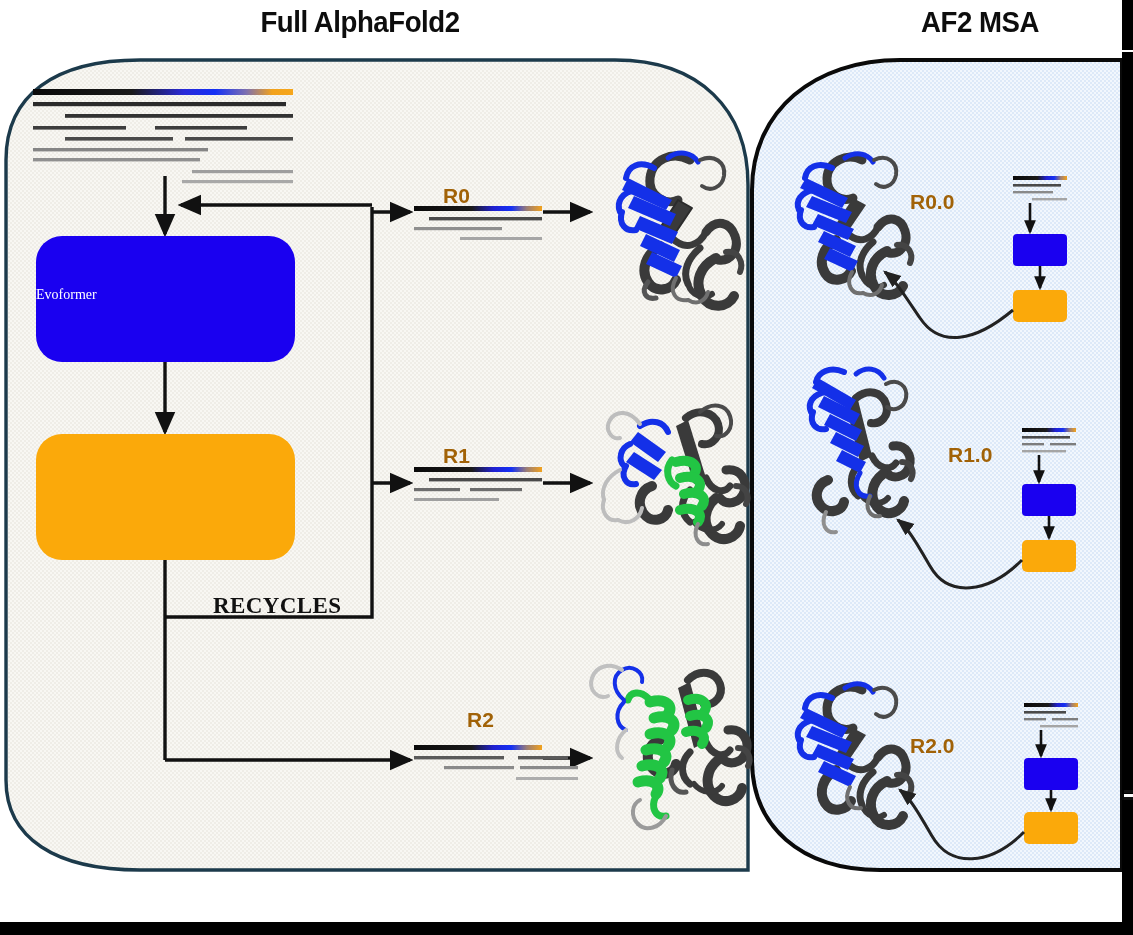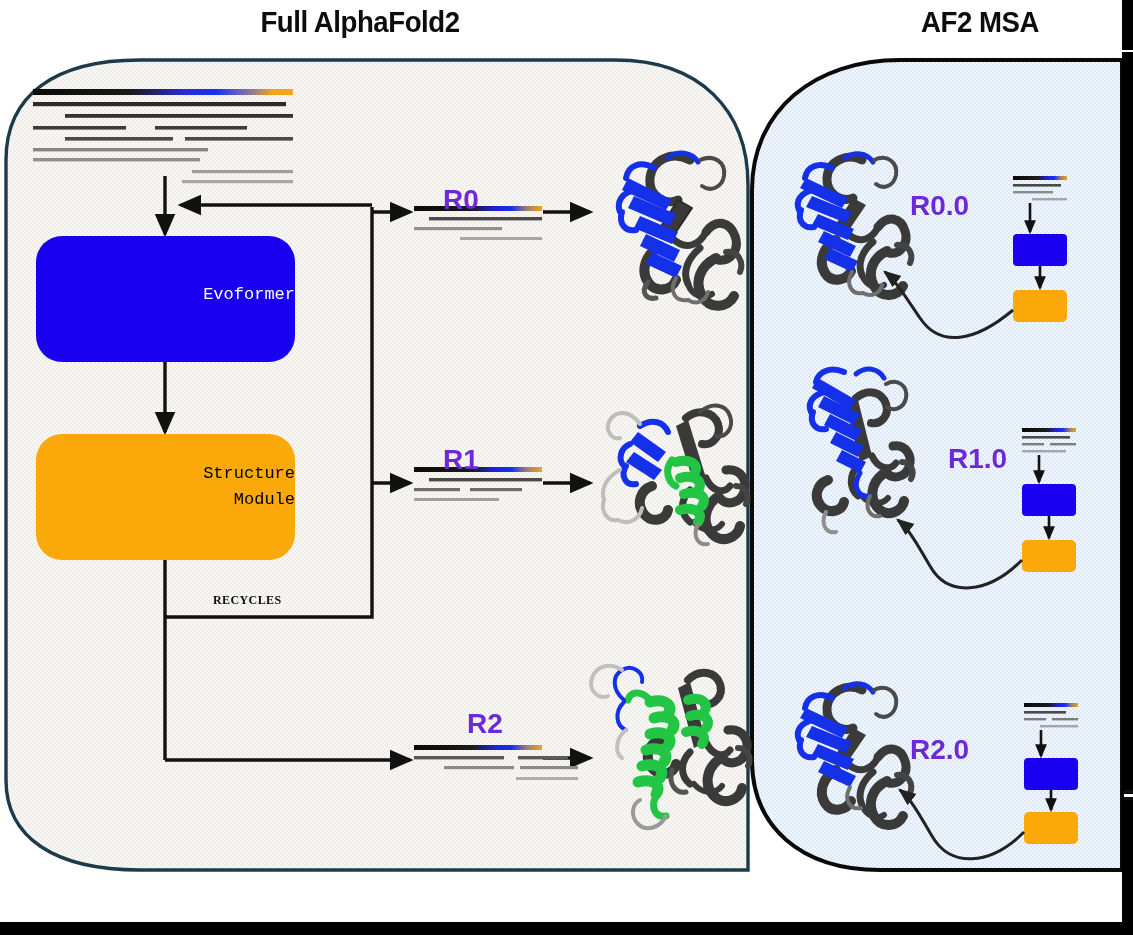--- a/index.html
+++ b/index.html
@@ -17,43 +17,43 @@
     font-family:"Liberation Sans", sans-serif;
     font-weight:bold; font-size:30px; color:#0d0d0d;
     letter-spacing:-0.5px; white-space:nowrap;
     transform:scaleX(0.92); transform-origin:center center;
   }
   #title-full{ left:175px; top:5px; width:370px; }
   #title-msa { left:845px; top:5px; width:270px; }
 
   
   .box-label{
-    position:absolute; text-align:right; white-space:pre-line;
-    font-family:Liberation Mono, monospace;
-    font-size:17px; line-height:26px; pointer-events:none;
+    position:absolute; text-align:left; white-space:pre-line;
+    font-family:Liberation Serif, serif;
+    font-size:14px; line-height:26px; pointer-events:none;
   }
   #lbl-evoformer{ left:36px; top:282px; width:259px; color:#ffffff; }
   #lbl-structure{ left:36px; top:461px; width:259px; color:#000000; }
 
   .round-label{
     position:absolute; text-align:center; white-space:nowrap;
     font-family:"Liberation Sans", sans-serif;
-    font-weight:bold; font-size:28px; color:#6d28d9;
+    font-weight:bold; font-size:21px; color:#a16207;
   }
   #lbl-r0{ left:443px; top:184px; }
   #lbl-r1{ left:443px; top:444px; }
   #lbl-r2{ left:443px; top:708px;margin-left:24px; }
   #lbl-r00{ left:910px; top:190px;border-radius:9px; }
   #lbl-r10{ left:910px; top:443px;margin-left:38px; }
   #lbl-r20{ left:910px; top:718px;margin-top:16px; }
 
   #lbl-recycles{
     position:absolute; left:213px; top:593px;
     font-family:"Liberation Serif", serif;
-    font-weight:bold; font-size:12px; color:#111111;
+    font-weight:bold; font-size:23px; color:#111111;
     letter-spacing:0.4px; white-space:nowrap;
   }
 </style>
 </head>
 <body>
 
 <div id="stage">
 
   <svg width="1133" height="935" viewBox="0 0 1133 935" xmlns="http://www.w3.org/2000/svg">
     <defs>
@@ -396,22 +396,20 @@
       <path d="M 1051 790 L 1051 810" stroke="#111111" stroke-width="2.6" fill="none" marker-end="url(#arrowHeadSm)"></path>
       <rect x="1024" y="812" width="54" height="32" rx="5" ry="5" fill="#FBA90A"></rect>
       <path d="M 1024 832 C 990 866, 950 868, 932 836 C 918 812, 910 798, 900 790" stroke="#222222" stroke-width="3" fill="none" marker-end="url(#arrowHeadCurve)"></path>
     </g>
   </svg>
 
   <div class="panel-title" id="title-full">Full AlphaFold2</div>
   <div class="panel-title" id="title-msa">AF2 MSA</div>
 
   <div class="box-label" id="lbl-evoformer">Evoformer</div>
-  <div class="box-label" id="lbl-structure">Structure
-Module</div>
 
   <div class="round-label" id="lbl-r0">R0</div>
   <div class="round-label" id="lbl-r1">R1</div>
   <div class="round-label" id="lbl-r2">R2</div>
 
   <div class="round-label" id="lbl-r00">R0.0</div>
   <div class="round-label" id="lbl-r10">R1.0</div>
   <div class="round-label" id="lbl-r20">R2.0</div>
 
   <div id="lbl-recycles">RECYCLES</div>

